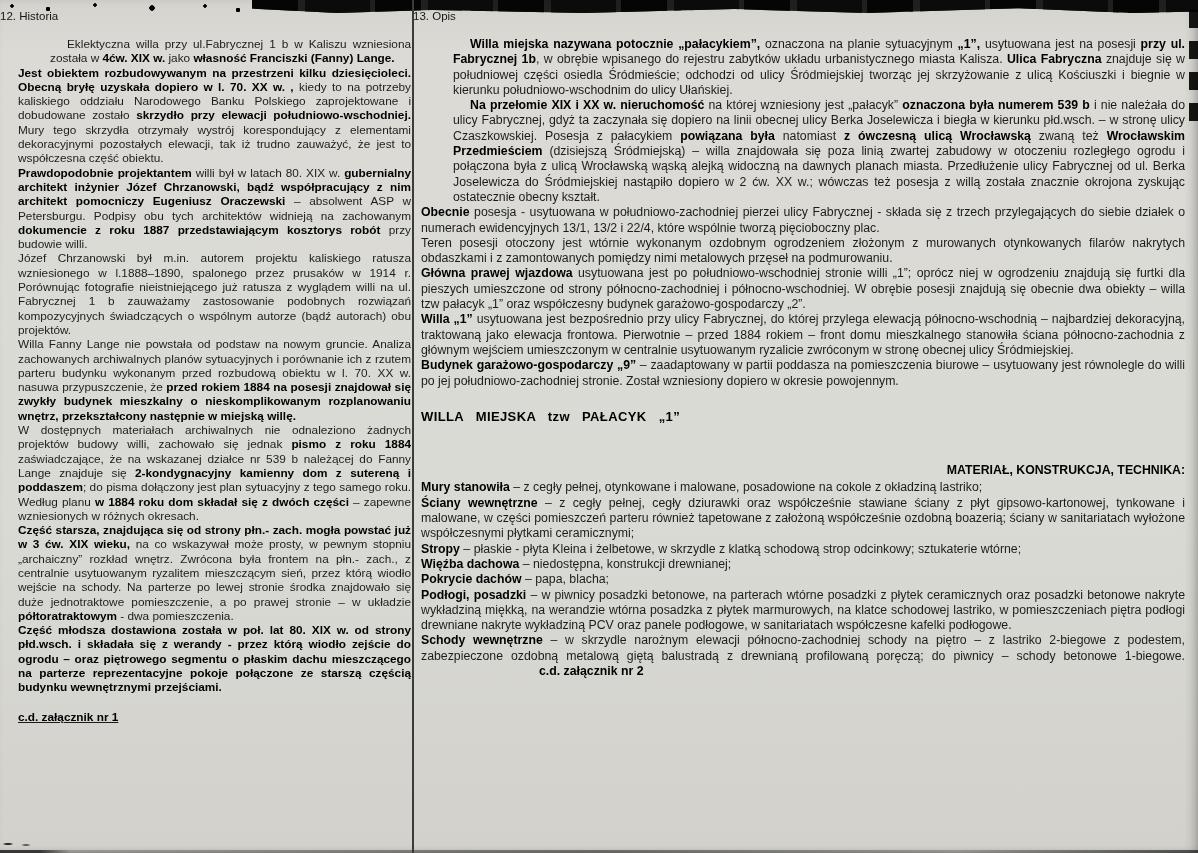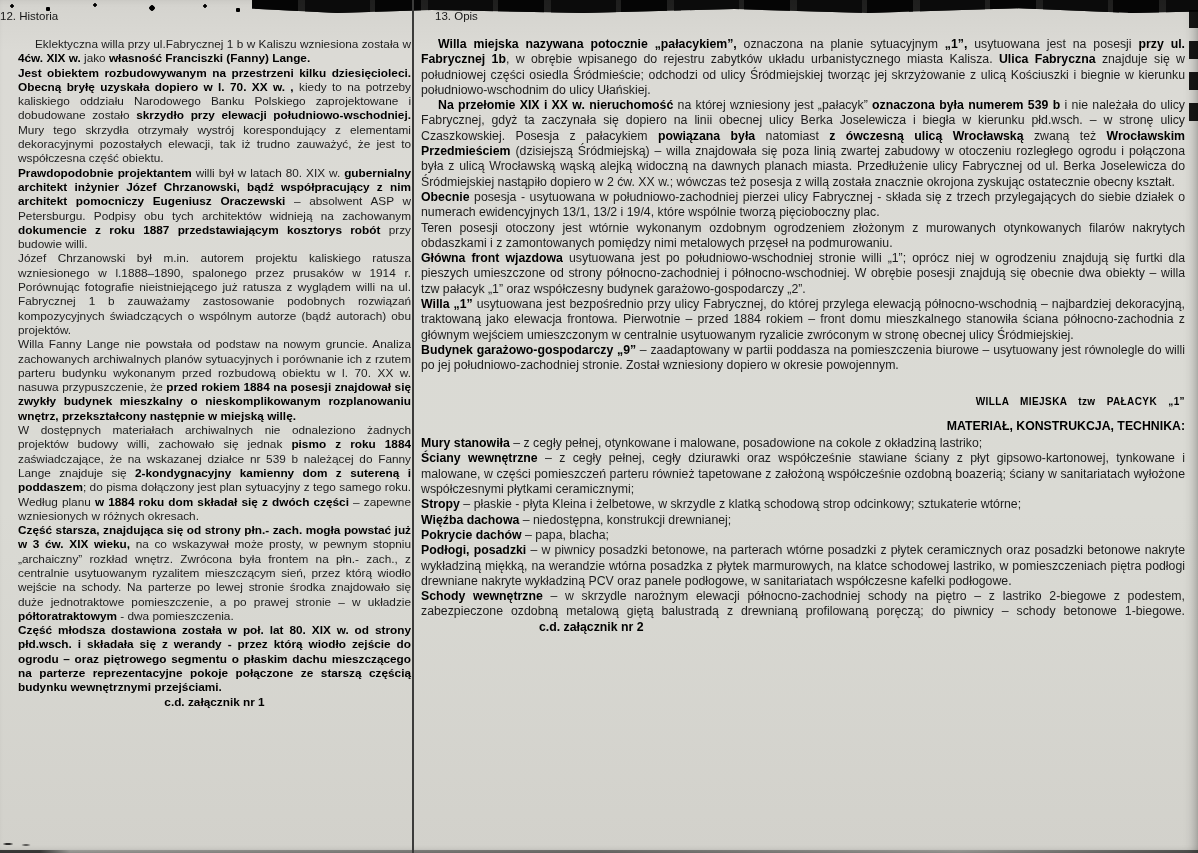--- a/index.html
+++ b/index.html
@@ -7,30 +7,30 @@
     position:relative;
     width:1198px;height:853px;
     overflow:hidden;
     background:linear-gradient(180deg,#d4d3ce 0%,#dbdad5 6%,#dadad4 60%,#d2d1cb 100%);
     box-shadow:inset -8px 0 14px -8px rgba(0,0,0,.4), inset 0 -5px 10px -7px rgba(0,0,0,.35);
     font-family:"Liberation Sans", sans-serif;
     color:#1c1c1c;
   }
   .hdr{position:absolute;top:10px;font-size:11.5px;color:#161616;}
   .hdr-left{left:0;}
-  .hdr-right{left:435px;}
+  .hdr-right{left:413px;}
   .col{position:absolute;top:37px;text-align:justify;}
   .col-left{left:18px;width:393px;font-size:11.8px;line-height:14.3px;}
   .col-right{left:421px;width:764px;font-size:12.3px;line-height:15.3px;}
   .para{margin:0;}
-  .indent{text-indent:17px;}
+  .indent{text-indent:17px;margin-left:32px;}
   .b{font-weight:bold;color:#000;}
-  .heading-center{text-align:right;margin:20px 0 10px;font-size:10px;word-spacing:8px;letter-spacing:.4px;}
+  .heading-center{text-align:left;margin:20px 0 39px;font-size:13px;word-spacing:8px;letter-spacing:.4px;}
   .subheading{margin:0 0 2px;text-align:right;}
-  .footer-center{text-align:center;margin-top:0;}
+  .footer-center{margin-top:15px;text-decoration:underline;}
   .gap{display:inline-block;margin-left:118px;}
   .col-divider{position:absolute;left:412px;top:0;width:2px;height:853px;background:#3b3b3a;}
   
   .noise-top{
     position:absolute;top:0;left:252px;right:0;height:13px;
     background:
       repeating-linear-gradient(90deg,#050505 0 46px,rgba(5,5,5,0) 46px 53px,#0b0b0b 53px 118px,rgba(5,5,5,0) 118px 123px),
       repeating-linear-gradient(90deg,rgba(0,0,0,.85) 0 210px,rgba(0,0,0,0) 210px 219px);
     clip-path:polygon(0 0,100% 0,100% 88%,93% 100%,81% 64%,65% 100%,51% 70%,35% 100%,19% 76%,9% 100%,0 66%);
   }
@@ -80,23 +80,23 @@
       <p class="para"><span>Józef Chrzanowski był m.in. autorem projektu kaliskiego ratusza wzniesionego w l.1888–1890, spalonego przez prusaków w 1914 r. Porównując fotografie nieistniejącego już ratusza z wyglądem willi na ul. Fabrycznej 1 b zauważamy zastosowanie podobnych rozwiązań kompozycyjnych świadczących o wspólnym autorze (bądź autorach) obu projektów.</span></p>
       <p class="para"><span>Willa Fanny Lange nie powstała od podstaw na nowym gruncie. Analiza zachowanych archiwalnych planów sytuacyjnych i porównanie ich z rzutem parteru budynku wykonanym przed rozbudową obiektu w l. 70. XX w.  nasuwa przypuszczenie, że </span><span class="b">przed rokiem 1884 na posesji znajdował się zwykły budynek mieszkalny o nieskomplikowanym rozplanowaniu wnętrz, przekształcony  następnie w miejską willę.</span></p>
       <p class="para"><span>W dostępnych materiałach archiwalnych nie odnaleziono żadnych projektów budowy willi, zachowało się jednak </span><span class="b">pismo z roku 1884</span><span> zaświadczające, że na wskazanej działce  nr 539 b należącej do Fanny Lange znajduje się </span><span class="b">2-kondygnacyjny kamienny dom z sutereną i poddaszem</span><span>; do pisma dołączony jest plan sytuacyjny z tego samego roku. Według  planu </span><span class="b">w 1884 roku dom składał się z dwóch części</span><span> – zapewne wzniesionych w różnych okresach.</span></p>
       <p class="para"><span class="b">Część starsza,  znajdująca się od strony płn.- zach. mogła powstać już w 3 ćw. XIX wieku,</span><span> na co wskazywał może prosty, w pewnym stopniu „archaiczny” rozkład wnętrz. Zwrócona była frontem na płn.- zach., z centralnie usytuowanym ryzalitem mieszczącym sień, przez którą wiodło wejście na schody. Na parterze po lewej stronie środka znajdowało się  duże jednotraktowe pomieszczenie, a po prawej stronie – w układzie </span><span class="b">półtoratraktowym</span><span> - dwa pomieszczenia.</span></p>
       <p class="para"><span class="b">Część młodsza dostawiona została w poł. lat 80. XIX w. od strony płd.wsch. i składała się z werandy - przez którą wiodło zejście do ogrodu – oraz piętrowego segmentu o płaskim dachu mieszczącego na parterze reprezentacyjne pokoje połączone ze starszą częścią budynku wewnętrznymi przejściami.</span></p>
       <p class="para footer-center"><span class="b">c.d. załącznik nr 1</span></p>
     </div>
   <div class="col col-right" id="right-col">
       <p class="para indent"><span class="b">Willa miejska nazywana potocznie „pałacykiem”,</span><span> oznaczona na planie sytuacyjnym </span><span class="b">„1”,</span><span> usytuowana jest na posesji </span><span class="b">przy ul. Fabrycznej 1b</span><span>, w obrębie wpisanego do rejestru zabytków układu urbanistycznego miasta Kalisza. </span><span class="b">Ulica Fabryczna</span><span> znajduje się w południowej części osiedla Śródmieście; odchodzi od ulicy Śródmiejskiej tworząc jej skrzyżowanie z ulicą Kościuszki i biegnie w kierunku południowo-wschodnim do ulicy Ułańskiej.</span></p>
       <p class="para indent"><span class="b">Na przełomie XIX i XX w.</span><span> </span><span class="b">nieruchomość</span><span> na której wzniesiony jest „pałacyk” </span><span class="b">oznaczona była numerem 539 b</span><span> i nie należała do ulicy Fabrycznej, gdyż ta zaczynała się dopiero na linii obecnej ulicy Berka Joselewicza i biegła w kierunku płd.wsch. – w stronę ulicy Czaszkowskiej. Posesja z pałacykiem </span><span class="b">powiązana była</span><span> natomiast  </span><span class="b">z ówczesną ulicą Wrocławską</span><span> zwaną też </span><span class="b">Wrocławskim Przedmieściem</span><span> (dzisiejszą Śródmiejską) – willa znajdowała się poza linią zwartej zabudowy  w otoczeniu rozległego ogrodu i połączona była z ulicą Wrocławską wąską alejką widoczną na dawnych planach miasta. Przedłużenie ulicy Fabrycznej od ul. Berka Joselewicza do Śródmiejskiej nastąpiło dopiero w 2 ćw. XX w.; wówczas też posesja z willą została znacznie okrojona zyskując ostatecznie obecny kształt.</span></p>
-      <p class="para"><span class="b">Obecnie</span><span> posesja  - usytuowana w południowo-zachodniej pierzei ulicy Fabrycznej - składa się z trzech przylegających do siebie działek o numerach ewidencyjnych 13/1, 13/2 i 19/4, które wspólnie tworzą pięcioboczny plac.</span></p>
+      <p class="para"><span class="b">Obecnie</span><span> posesja  - usytuowana w południowo-zachodniej pierzei ulicy Fabrycznej - składa się z trzech przylegających do siebie działek o numerach ewidencyjnych 13/1, 13/2 i 22/4, które wspólnie tworzą pięcioboczny plac.</span></p>
       <p class="para"><span>Teren posesji otoczony jest wtórnie wykonanym ozdobnym ogrodzeniem złożonym z murowanych otynkowanych filarów nakrytych obdaszkami i z zamontowanych pomiędzy nimi metalowych  przęseł na podmurowaniu.</span></p>
-      <p class="para"><span class="b">Główna front wjazdowa</span><span> usytuowana jest po południowo-wschodniej stronie willi „1”; oprócz niej w ogrodzeniu znajdują się furtki dla pieszych umieszczone od strony północno-zachodniej i północno-wschodniej. W obrębie posesji znajdują się obecnie dwa obiekty – willa tzw pałacyk „1” oraz współczesny budynek garażowo-gospodarczy „2”.</span></p>
+      <p class="para"><span class="b">Główna prawej wjazdowa</span><span> usytuowana jest po południowo-wschodniej stronie willi „1”; oprócz niej w ogrodzeniu znajdują się furtki dla pieszych umieszczone od strony północno-zachodniej i północno-wschodniej. W obrębie posesji znajdują się obecnie dwa obiekty – willa tzw pałacyk „1” oraz współczesny budynek garażowo-gospodarczy „2”.</span></p>
       <p class="para"><span class="b">Willa „1”</span><span>  usytuowana jest bezpośrednio przy ulicy Fabrycznej, do której przylega elewacją północno-wschodnią – najbardziej dekoracyjną, traktowaną jako elewacja frontowa. Pierwotnie – przed 1884 rokiem – front domu mieszkalnego stanowiła ściana północno-zachodnia z głównym wejściem umieszczonym w centralnie usytuowanym ryzalicie zwróconym w stronę obecnej ulicy Śródmiejskiej.</span></p>
       <p class="para"><span class="b">Budynek garażowo-gospodarczy „9”</span><span> – zaadaptowany w partii poddasza na pomieszczenia biurowe – usytuowany jest równolegle do willi  po jej południowo-zachodniej stronie. Został wzniesiony dopiero w okresie powojennym.</span></p>
       <p class="para heading-center"><span class="b">WILLA  MIEJSKA  tzw PAŁACYK  „1”</span></p>
       <p class="para subheading"><span class="b">MATERIAŁ, KONSTRUKCJA, TECHNIKA:</span></p>
       <p class="para"><span class="b">Mury stanowiła</span><span> – z cegły pełnej, otynkowane i malowane, posadowione na cokole z okładziną lastriko;</span></p>
       <p class="para"><span class="b">Ściany wewnętrzne</span><span> – z cegły pełnej, cegły dziurawki oraz współcześnie stawiane ściany z płyt gipsowo-kartonowej, tynkowane i malowane, w części pomieszczeń parteru również tapetowane z założoną współcześnie ozdobną boazerią; ściany w sanitariatach wyłożone współczesnymi  płytkami ceramicznymi;</span></p>
       <p class="para"><span class="b">Stropy</span><span> – płaskie - płyta Kleina i żelbetowe, w skrzydle z klatką schodową strop odcinkowy; sztukaterie wtórne;</span></p>
       <p class="para"><span class="b">Więźba dachowa</span><span> – niedostępna, konstrukcji drewnianej;</span></p>
       <p class="para"><span class="b">Pokrycie dachów</span><span>  – papa, blacha;</span></p>
       <p class="para"><span class="b">Podłogi, posadzki</span><span> – w piwnicy posadzki betonowe, na parterach wtórne posadzki z płytek ceramicznych oraz posadzki betonowe nakryte wykładziną miękką, na werandzie wtórna posadzka z płytek marmurowych, na klatce schodowej lastriko, w pomieszczeniach piętra podłogi drewniane nakryte wykładziną PCV oraz  panele podłogowe, w sanitariatach współczesne  kafelki podłogowe.</span></p>

